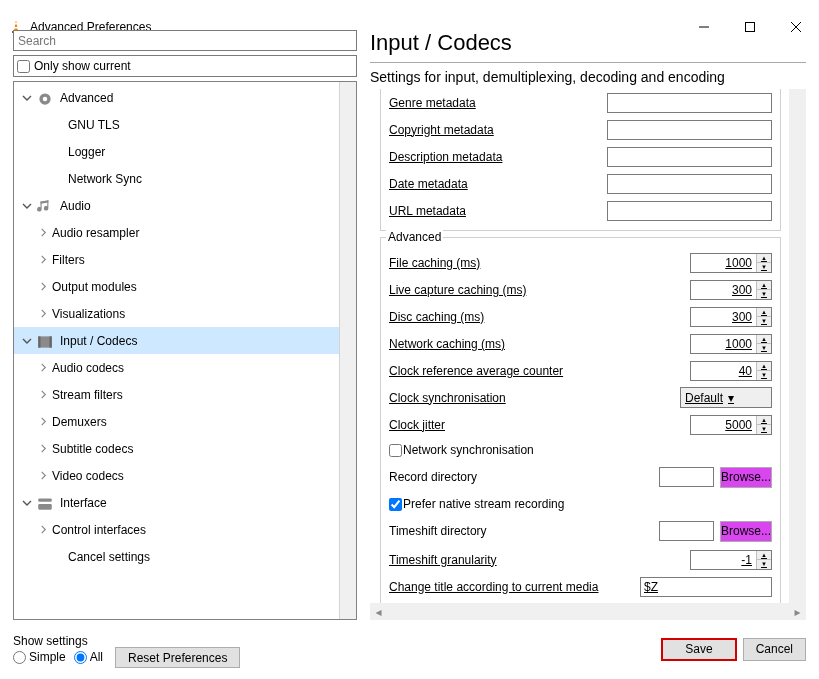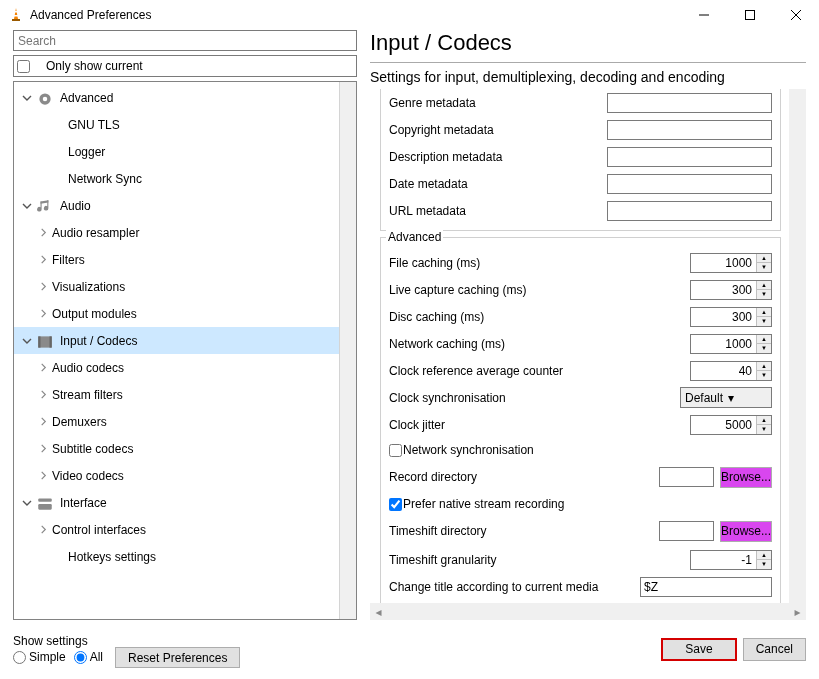--- a/index.html
+++ b/index.html
@@ -1,32 +1,32 @@
 <!DOCTYPE html>
 <html><head>
 <meta charset="utf-8">
 <style>
 * { box-sizing: border-box; margin: 0; padding: 0; }
 body { font-family: "Segoe UI", Tahoma, sans-serif; font-size: 12px; background: #fff; color: #000; width: 819px; height: 679px; overflow: hidden; position: relative; }
 
-.titlebar { height: 30px; display: flex; align-items: center; padding-left: 8px; }
+.titlebar { height: 30px; display: flex; align-items: center; padding-left: 8px; margin-top: 12px; }
 .titlebar-icon { width: 16px; height: 16px; margin-right: 6px; }
 .titlebar-text { flex: 1; font-size: 12px; }
 .winbtns { display: flex; }
 .winbtn { width: 46px; height: 30px; display: flex; align-items: center; justify-content: center; }
 .winbtn svg { width: 10px; height: 10px; }
 
 .content { position: absolute; top: 30px; left: 0; right: 0; bottom: 0; padding: 0 13px 13px 13px; }
 
 .layout { display: flex; gap: 13px; height: 590px; }
 .left-pane { width: 344px; display: flex; flex-direction: column; }
 .right-pane { flex: 1; display: flex; flex-direction: column; min-width: 0; }
 
 .search-input { height: 21px; border: 1px solid #7a7a7a; padding: 0 4px; font-size: 12px; width: 100%; color: #8b5cf6; }
-.only-current { display: flex; align-items: center; gap: 16px; height: 22px; border: 1px solid #7a7a7a; padding-left: 3px; margin-top: 4px; }
+.only-current { display: flex; align-items: center; gap: 4px; height: 22px; border: 1px solid #7a7a7a; padding-left: 3px; margin-top: 4px; }
 .only-current input { width: 13px; height: 13px; }
 
 .tree-wrap { flex: 1; border: 1px solid #828282; margin-top: 4px; display: flex; overflow: hidden; }
 .tree { flex: 1; overflow-y: auto; padding: 2px 0; }
 .tree-scrollbar-fake { width: 17px; background: #f0f0f0; border-left: 1px solid #d4d4d4; }
 .tree-row { height: 27px; display: flex; align-items: center; padding-left: 6px; cursor: default; }
 .tree-row.selected { background: #cde8ff; }
 .tree-arrow { width: 14px; height: 14px; display: flex; align-items: center; justify-content: center; margin-right: 2px; }
 .tree-arrow.hidden { visibility: hidden; }
 .tree-indent1 { padding-left: 22px; }
@@ -37,21 +37,21 @@
 .page-heading { font-size: 22px; font-weight: normal; padding-bottom: 6px; border-bottom: 1px solid #aaa; margin-bottom: 6px; }
 .page-desc { font-size: 14px; margin-bottom: 4px; }
 
 .settings-scroll { flex: 1; border-right: 17px solid #f0f0f0; position: relative; overflow: hidden; }
 .settings-scroll::after { content: ""; position: absolute; right: -14px; top: 69%; width: 9px; height: 130px; background: #c2c3c5; border-radius: 0; }
 
 .settings-inner { padding: 0 8px 0 10px; }
 .group-box { border: 1px solid #d0d0d0; margin-bottom: 6px; padding: 3px 8px 6px 8px; }
 .group-title { font-size: 12px; color: #000; margin-left: -3px; margin-bottom: 2px; background: #fff; display: inline-block; padding: 0 2px; position: relative; top: -11px; }
 .group-box .group-body { margin-top: -8px; }
-.field-row { display: flex; align-items: center; height: 27px; }
+.field-row { display: flex; align-items: center; height: 27px; text-decoration: underline; }
 .field-label { flex: 1; font-size: 12px; }
 .field-input-text { width: 165px; height: 20px; border: 1px solid #7a7a7a; background: #fff; padding: 0 3px; font-size: 12px; }
 .field-spin { width: 82px; height: 20px; border: 1px solid #7a7a7a; display: flex; align-items: center; }
 .field-spin-val { flex: 1; text-align: right; padding-right: 4px; font-size: 12px; }
 .field-spin-btns { width: 15px; height: 18px; display: flex; flex-direction: column; border-left: 1px solid #c0c0c0; }
 .spin-b { flex: 1; display: flex; align-items: center; justify-content: center; font-size: 6px; background: #efefef; }
 .spin-b + .spin-b { border-top: 1px solid #c0c0c0; }
 .field-combo { width: 92px; height: 21px; border: 1px solid #7a7a7a; display: flex; align-items: center; padding-left: 4px; font-size: 12px; background: #efefef; }
 .field-combo span { flex: 1; }
 .checkbox-row { display: flex; align-items: center; gap: 1px; height: 24px; }
@@ -171,29 +171,29 @@
                 </svg>
               </span>
               <span>Filters</span>
             </div>
             <div class="tree-row tree-indent1">
               <span class="tree-arrow tree-chev">
                 <svg width="9" height="9" viewBox="0 0 10 10">
                   <path d="M3 1 L7 5 L3 9" stroke="#888" fill="none" stroke-width="1.3"></path>
                 </svg>
               </span>
+              <span>Output modules</span>
+            </div>
+            <div class="tree-row tree-indent1">
+              <span class="tree-arrow tree-chev">
+                <svg width="9" height="9" viewBox="0 0 10 10">
+                  <path d="M3 1 L7 5 L3 9" stroke="#888" fill="none" stroke-width="1.3"></path>
+                </svg>
+              </span>
               <span>Visualizations</span>
-            </div>
-            <div class="tree-row tree-indent1">
-              <span class="tree-arrow tree-chev">
-                <svg width="9" height="9" viewBox="0 0 10 10">
-                  <path d="M3 1 L7 5 L3 9" stroke="#888" fill="none" stroke-width="1.3"></path>
-                </svg>
-              </span>
-              <span>Output modules</span>
             </div>
             <div class="tree-row selected">
               <span class="tree-arrow">
                 <svg width="10" height="10" viewBox="0 0 10 10">
                   <path d="M1 3 L5 7 L9 3" stroke="#555" fill="none" stroke-width="1.4"></path>
                 </svg>
               </span>
               <span class="tree-icon"><svg viewBox="0 0 16 16">
                   <rect x="2" y="3" width="12" height="10" fill="#8a8a8a"></rect>
                   <rect x="2" y="3" width="2" height="10" fill="#666"></rect>
@@ -256,21 +256,21 @@
             <div class="tree-row tree-indent1">
               <span class="tree-arrow tree-chev">
                 <svg width="9" height="9" viewBox="0 0 10 10">
                   <path d="M3 1 L7 5 L3 9" stroke="#888" fill="none" stroke-width="1.3"></path>
                 </svg>
               </span>
               <span>Control interfaces</span>
             </div>
             <div class="tree-row tree-indent2">
               <span class="tree-arrow hidden"></span>
-              <span>Hotkeys settings</span>
+              <span>Cancel settings</span>
             </div>
           </div>
         <div class="tree-scrollbar-fake"></div>
       </div>
     </div>
 
     <div class="right-pane">
       <div class="page-heading">Input / Codecs</div>
       <div class="page-desc">Settings for input, demultiplexing, decoding and encoding</div>
 

